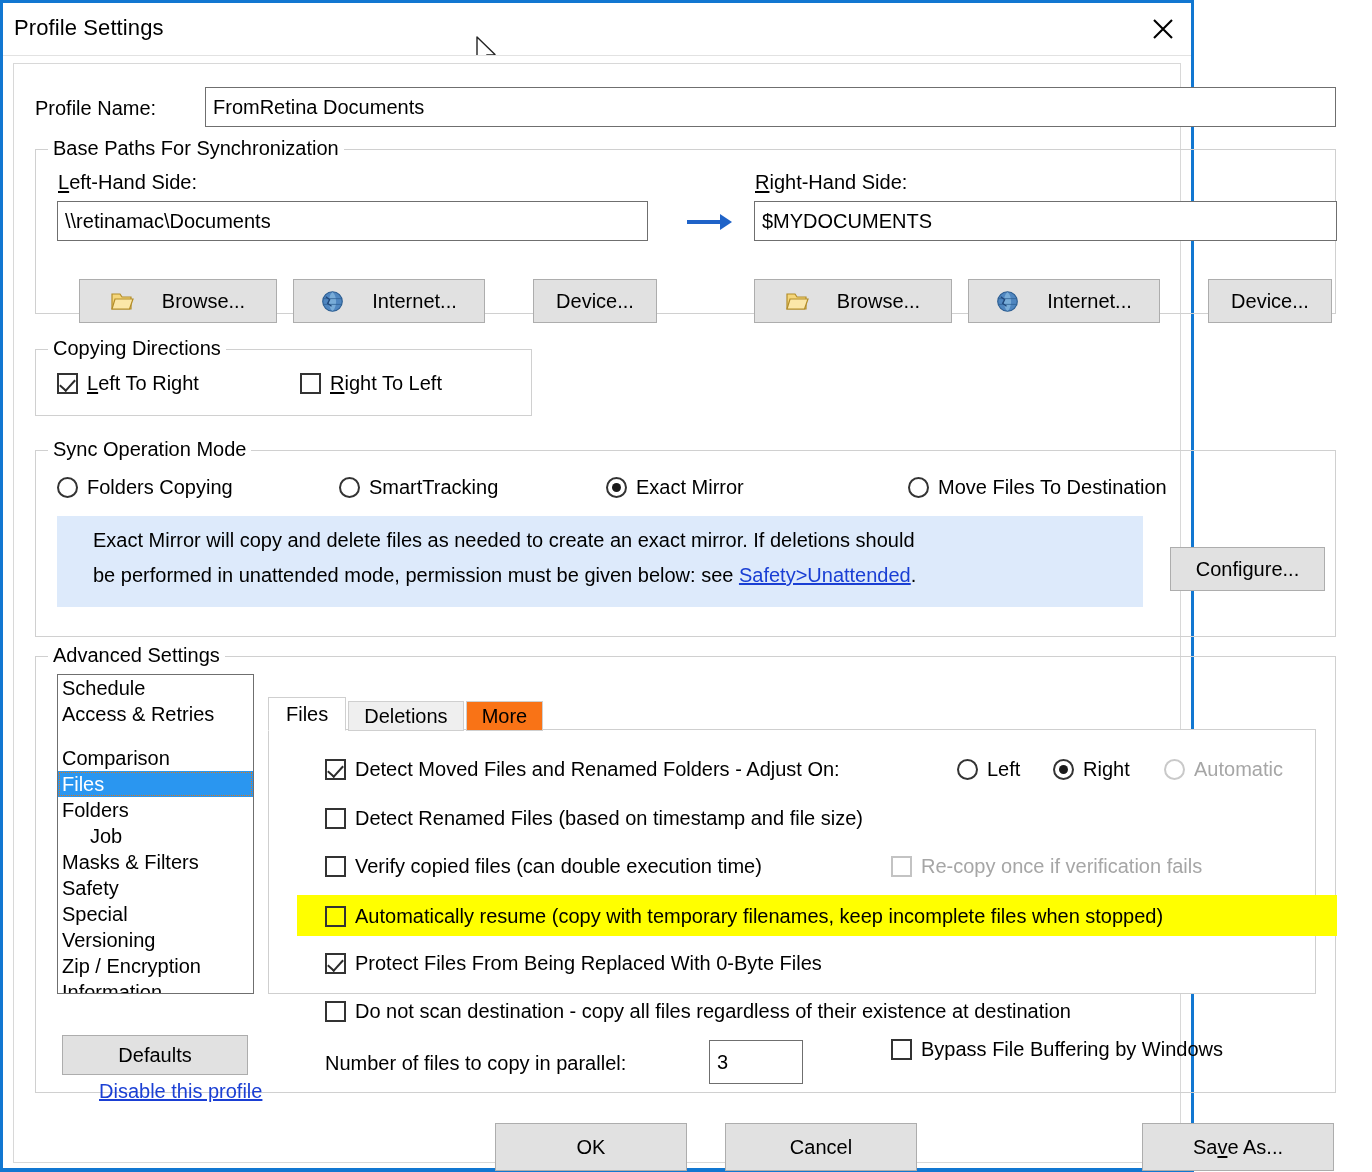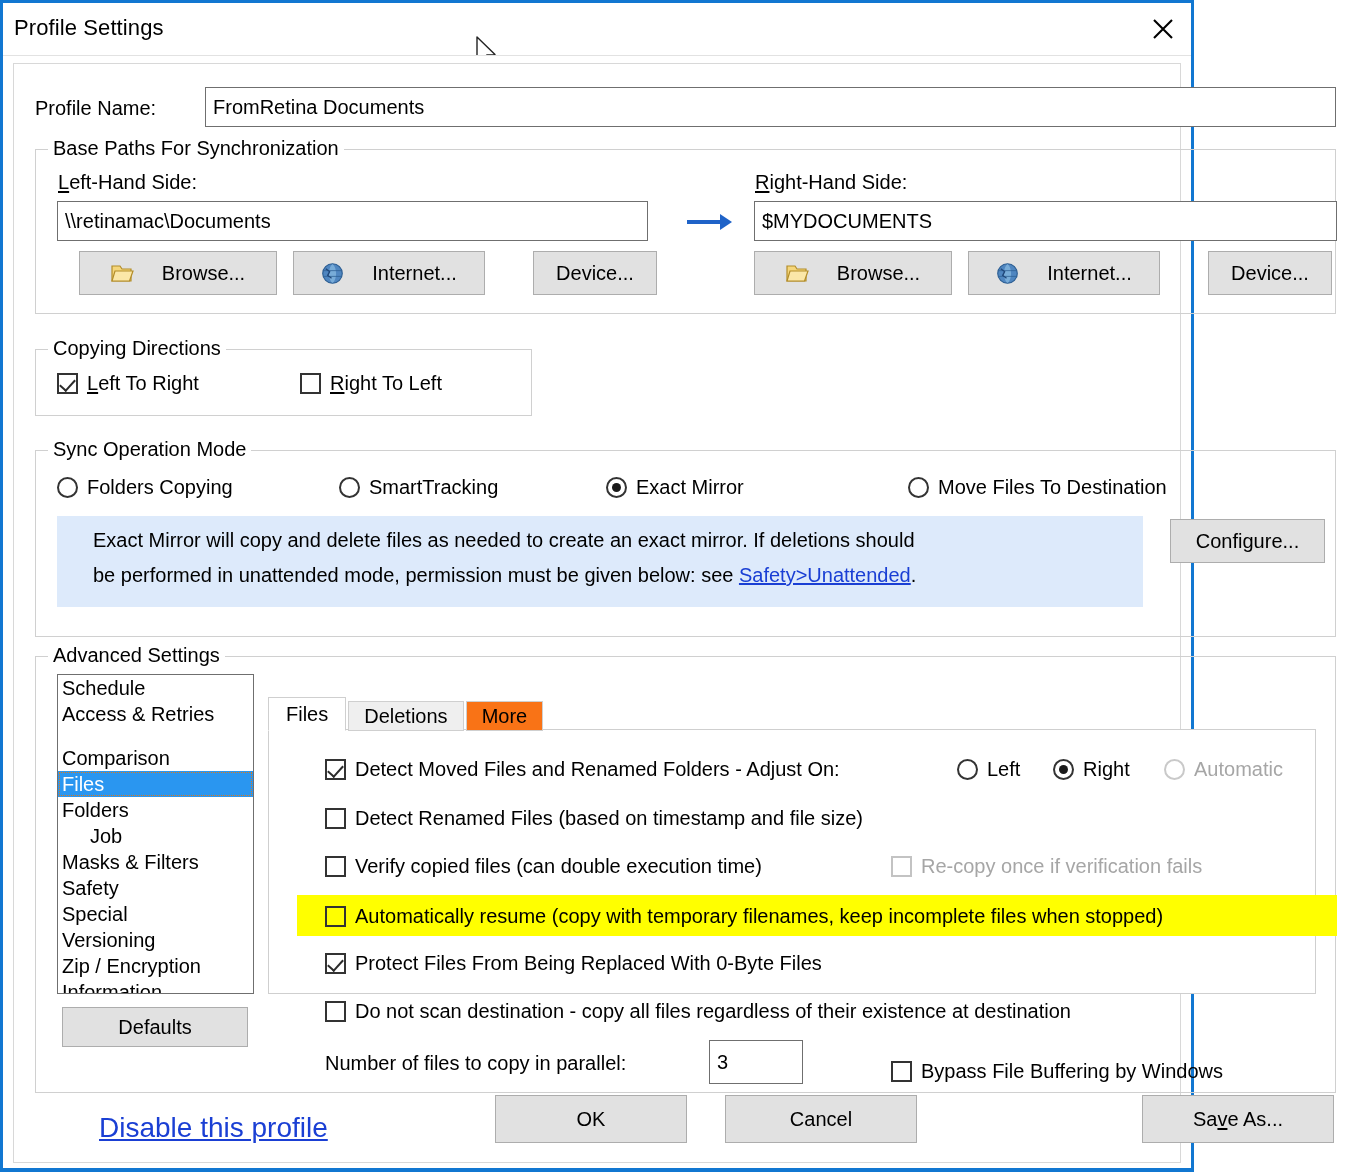--- a/index.html
+++ b/index.html
@@ -69,20 +69,21 @@
     display: flex; align-items: center;
   }
   .btn {
     background: #e1e1e1;
     border: 1px solid #adadad;
     font-size: 20px; color: #000;
     display: flex; align-items: center; justify-content: center;
     cursor: pointer;
     user-select: none;
     gap: 28px;
+    margin-top: 28px;
   }
   .u { text-decoration: underline; text-underline-offset: 2px; }
 
   
   .cb {
     width: 21px; height: 21px;
     border: 2px solid #333; background: #fff;
     display: inline-block; position: relative; flex: 0 0 auto;
     cursor: pointer;
   }
@@ -322,27 +323,27 @@
           <span>Protect Files From Being Replaced With 0-Byte Files</span>
         </div>
 
         <div class="opt" style="position:absolute;left:289px;top:343px;">
           <span class="cb"></span>
           <span>Do not scan destination - copy all files regardless of their existence at destination</span>
         </div>
 
         <div class="lbl" style="position:absolute;left:289px;top:395px;">Number of files to copy in parallel:</div>
         <div class="txtfield" style="position:absolute;left:673px;top:383px;width:94px;height:44px;">3</div>
-        <div class="opt" style="position:absolute;left:855px;top:403px;">
+        <div class="opt" style="position:absolute;left:855px;top:381px;">
           <span class="cb"></span>
           <span>Bypass File Buffering by Windows</span>
         </div>
       </div>
 
-      <div class="link" style="position:absolute;left:85px;top:1048px;font-size:28px;">Disable this profile</div>
+      <div class="link" style="position:absolute;left:85px;top:1016px;font-size:20px;">Disable this profile</div>
       <div class="btn" style="position:absolute;left:481px;top:1031px;width:192px;height:48px;">OK</div>
       <div class="btn" style="position:absolute;left:711px;top:1031px;width:192px;height:48px;">Cancel</div>
       <div class="btn" style="position:absolute;left:1128px;top:1031px;width:192px;height:48px;">
         <span>Sa<span class="u">v</span>e As...</span>
       </div>
 
     </div>
   </div>
 </div>
 

